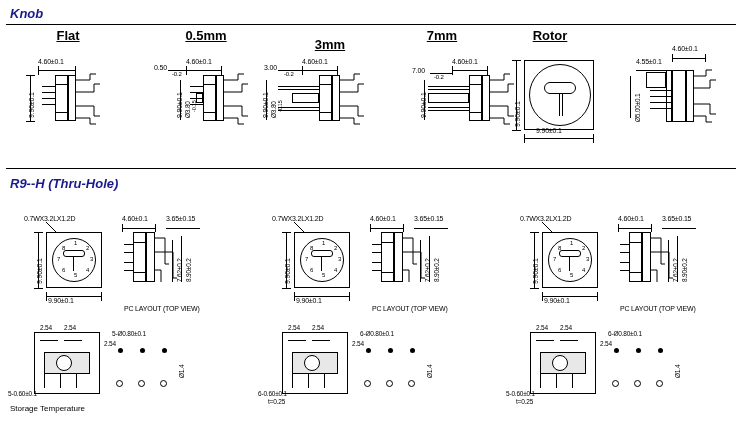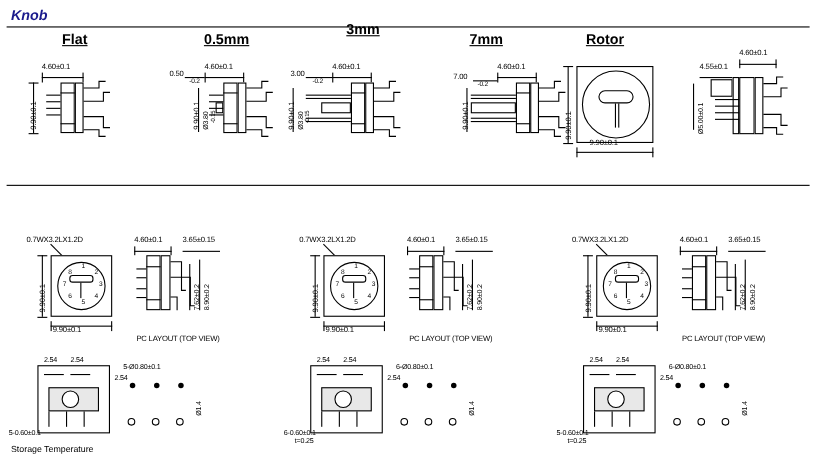--- a/index.html
+++ b/index.html
@@ -93,21 +93,21 @@
 </head>
 <body>
 
 <div class="sheet">
 
   <div class="sec-title" style="left:10px;top:6px;">Knob</div>
   <div class="hrule" style="top:24px;"></div>
 
   <div class="col-title" style="left:38px;top:28px;width:60px;">Flat</div>
   <div class="col-title" style="left:174px;top:28px;width:64px;">0.5mm</div>
-  <div class="col-title" style="left:302px;top:19px;width:56px;">3mm</div>
+  <div class="col-title" style="left:302px;top:37px;width:56px;">3mm</div>
   <div class="col-title" style="left:414px;top:28px;width:56px;">7mm</div>
   <div class="col-title" style="left:518px;top:28px;width:64px;">Rotor</div>
 
   <div>
     <div class="dim" style="left:38px;top:58px;">4.60±0.1</div>
 
     <div class="ln lnh" style="left:38px;top:70px;width:38px;"></div>
     <div class="ln lnv" style="left:38px;top:66px;height:9px;"></div>
     <div class="ln lnv" style="left:75px;top:66px;height:9px;"></div>
 
@@ -264,20 +264,21 @@
       <path d="M0,18 L16,18 L16,10 L22,10" stroke="#000" fill="none" stroke-width="1"></path>
       <path d="M0,34 L16,34 L16,44 L22,44" stroke="#000" fill="none" stroke-width="1"></path>
       <path d="M0,46 L12,46 L12,52 L18,52" stroke="#000" fill="none" stroke-width="1"></path>
     </svg>
     <div class="dim v" style="left:634px;top:122px;font-size:6.5px;">Ø5.00±0.1</div>
     <div class="ln lnv" style="left:630px;top:76px;height:42px;"></div>
   </div>
 
   <div class="hrule" style="top:168px;"></div>
 
+  <div class="sec-title" style="left:10px;top:176px;">R9--H (Thru-Hole)</div>
 
   <div>
 
     <div class="dim" style="left:24px;top:215px;">0.7WX3.2LX1.2D</div>
     <svg width="40" height="26" style="left:40px;top:222px;">
       <path d="M6,0 L22,16" stroke="#000" fill="none" stroke-width="1"></path>
     </svg>
 
     <div class="box" style="left:46px;top:232px;width:56px;height:56px;"></div>
     <div class="circ" style="left:52px;top:238px;width:44px;height:44px;"></div>

